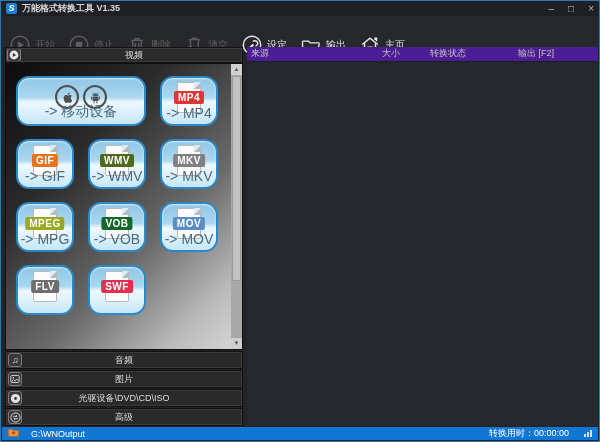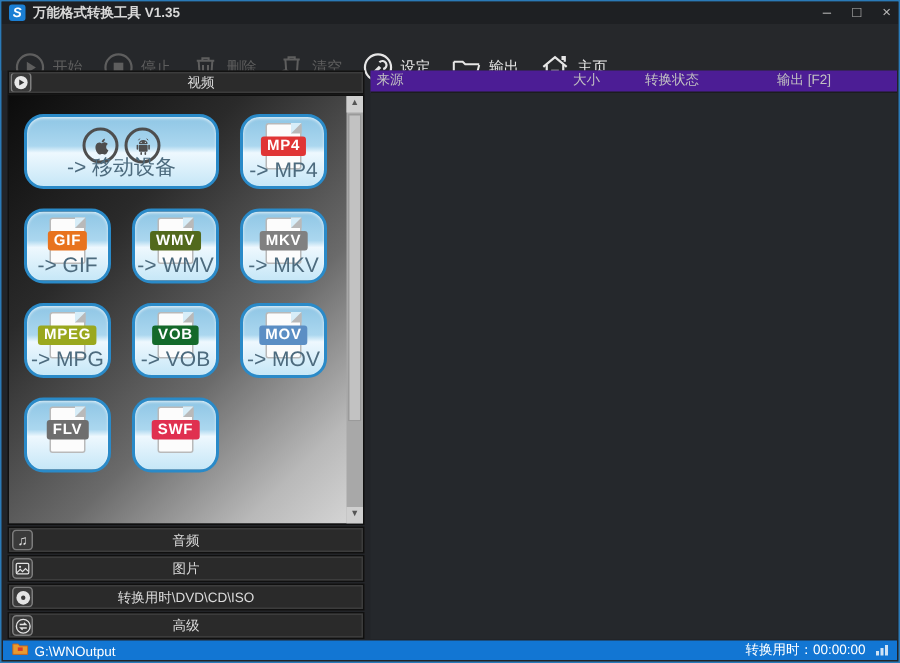--- a/index.html
+++ b/index.html
@@ -69,21 +69,21 @@
                  align-items:flex-start; color:#c2c2c2; font-size:9px; font-weight:normal; }
   .th{ overflow:hidden; white-space:nowrap; }
   .th-source{ width:87px; padding-left:4px; }
   .th-size{ width:48px;margin-left:48px; }
   .th-status{ width:88px; }
   .th-output{ flex:1; }
   .table-body{ flex:1; }
 
   
   .statusbar{ position:absolute; left:1px; right:1px; bottom:1px; height:13px; background:#1276d3;
-              display:flex; align-items:center; padding:0 6px; color:#fff; font-size:9px; gap:4px; }
+              display:flex; align-items:center; padding:0 6px; color:#fff; font-size:9px; gap:12px; }
   .sb-spacer{ flex:1; }
   .signal{ display:flex; align-items:flex-end; gap:1px; margin-left:3px; }
   .signal i{ display:block; width:2px; background:#cfe3f5; }
 </style>
 </head>
 <body>
 
 <div class="window">
 
   <div class="titlebar">
@@ -287,21 +287,21 @@
       </span>
       <span class="bar-label">图片</span>
     </div>
     <div class="section-bar">
       <span class="bar-icon">
         <svg width="11" height="11" viewBox="0 0 12 12">
             <circle cx="6" cy="6" r="5" fill="#e4e4e4"></circle>
             <circle cx="6" cy="6" r="1.6" fill="#3a3a3a"></circle>
           </svg>
       </span>
-      <span class="bar-label">转换用时\DVD\CD\ISO</span>
+      <span class="bar-label">光驱设备\DVD\CD\ISO</span>
     </div>
     <div class="section-bar">
       <span class="bar-icon">
         <svg width="11" height="11" viewBox="0 0 12 12" fill="none" stroke="#e4e4e4" stroke-width="1">
             <circle cx="6" cy="6" r="5"></circle>
             <path d="M3.4 4.7h4.4l-1.3-1.2M8.6 7.3H4.2l1.3 1.2"></path>
           </svg>
       </span>
       <span class="bar-label">高级</span>
     </div>

